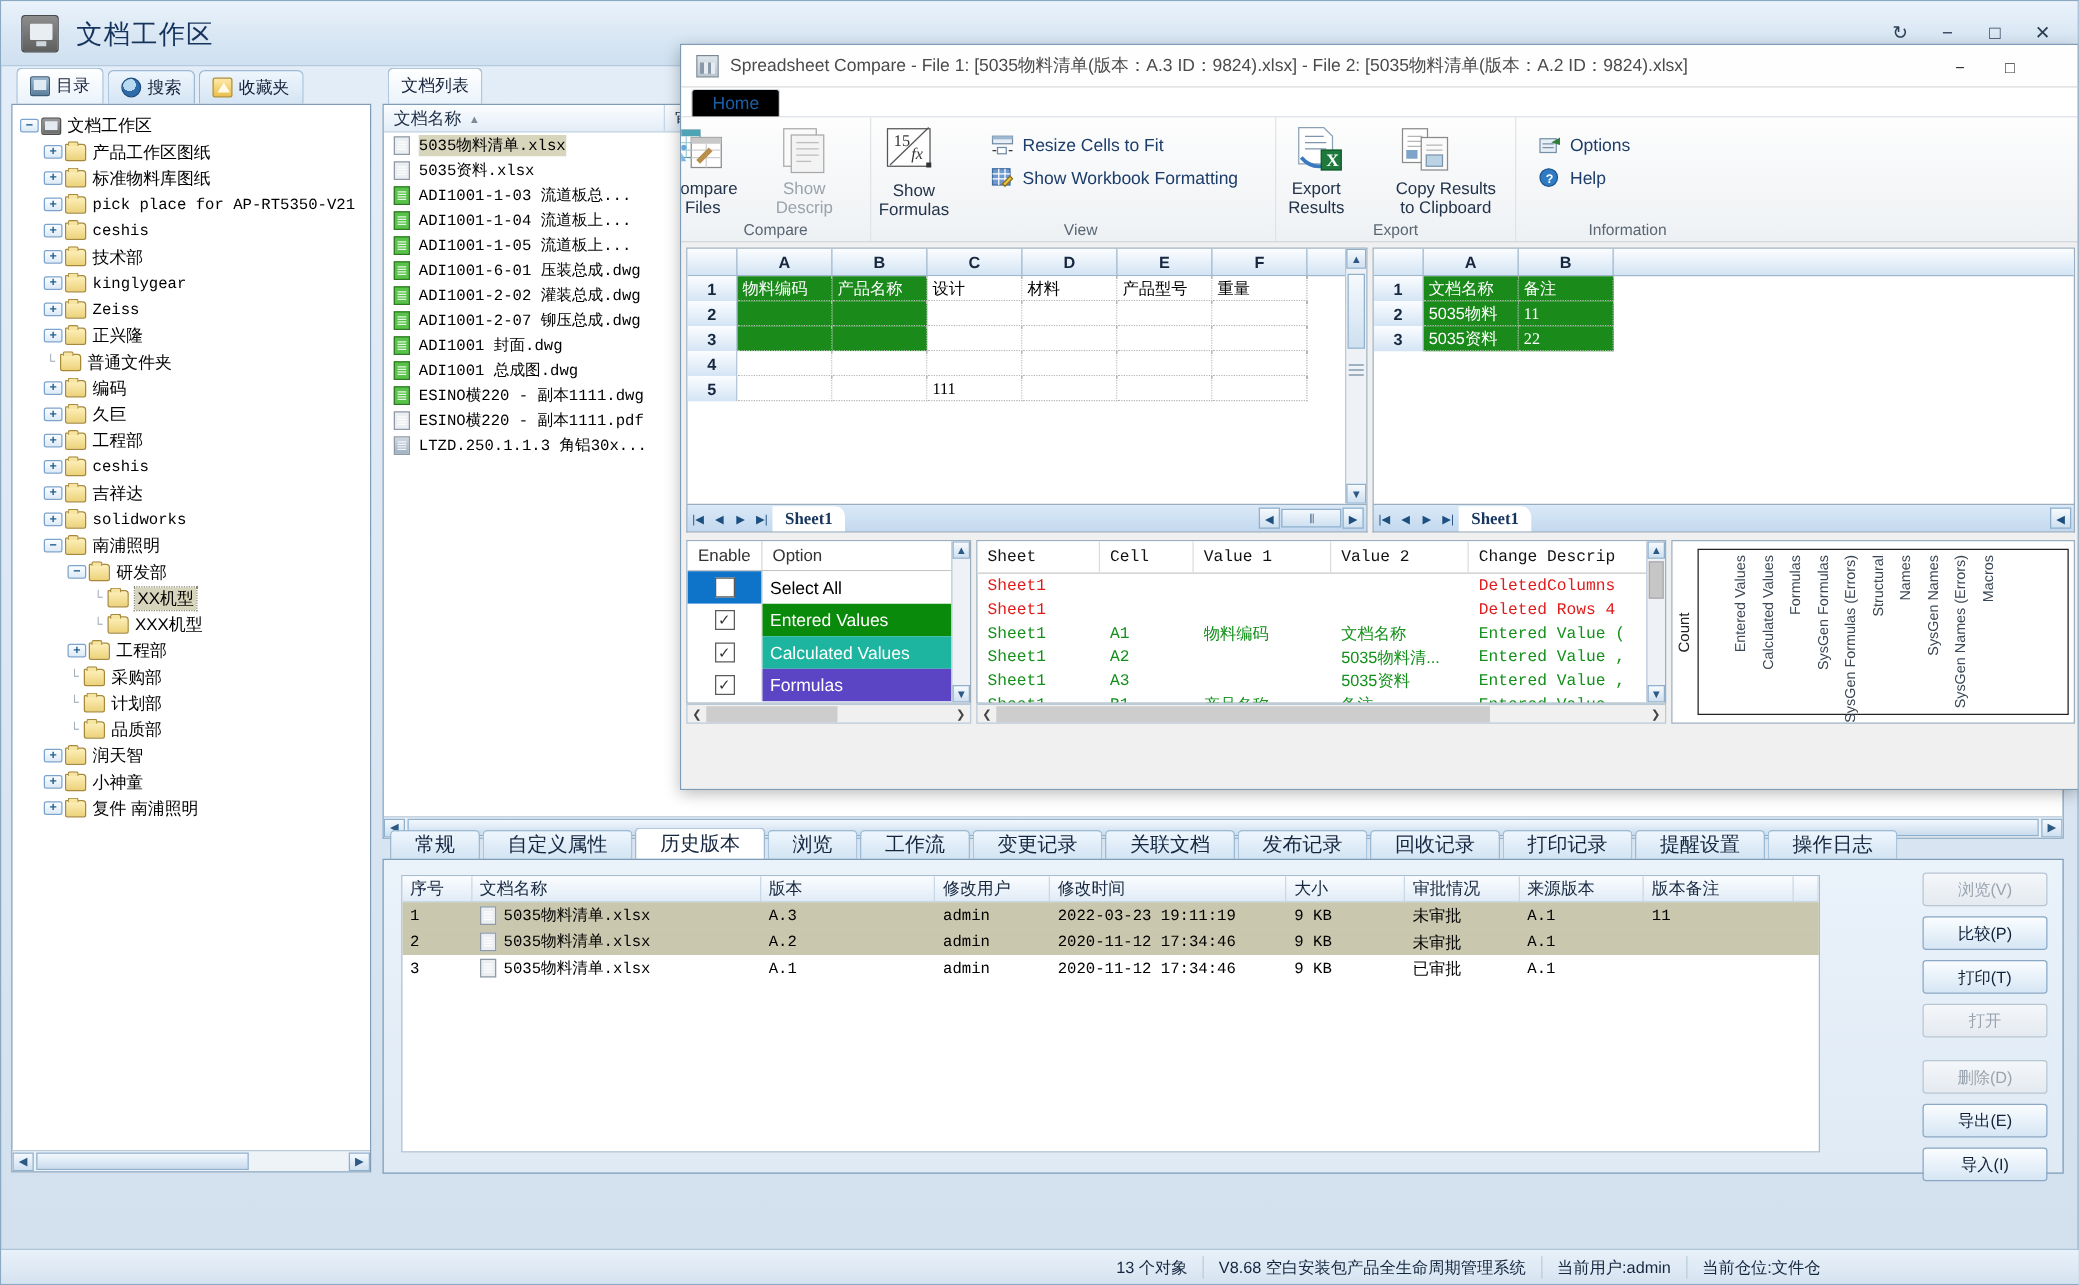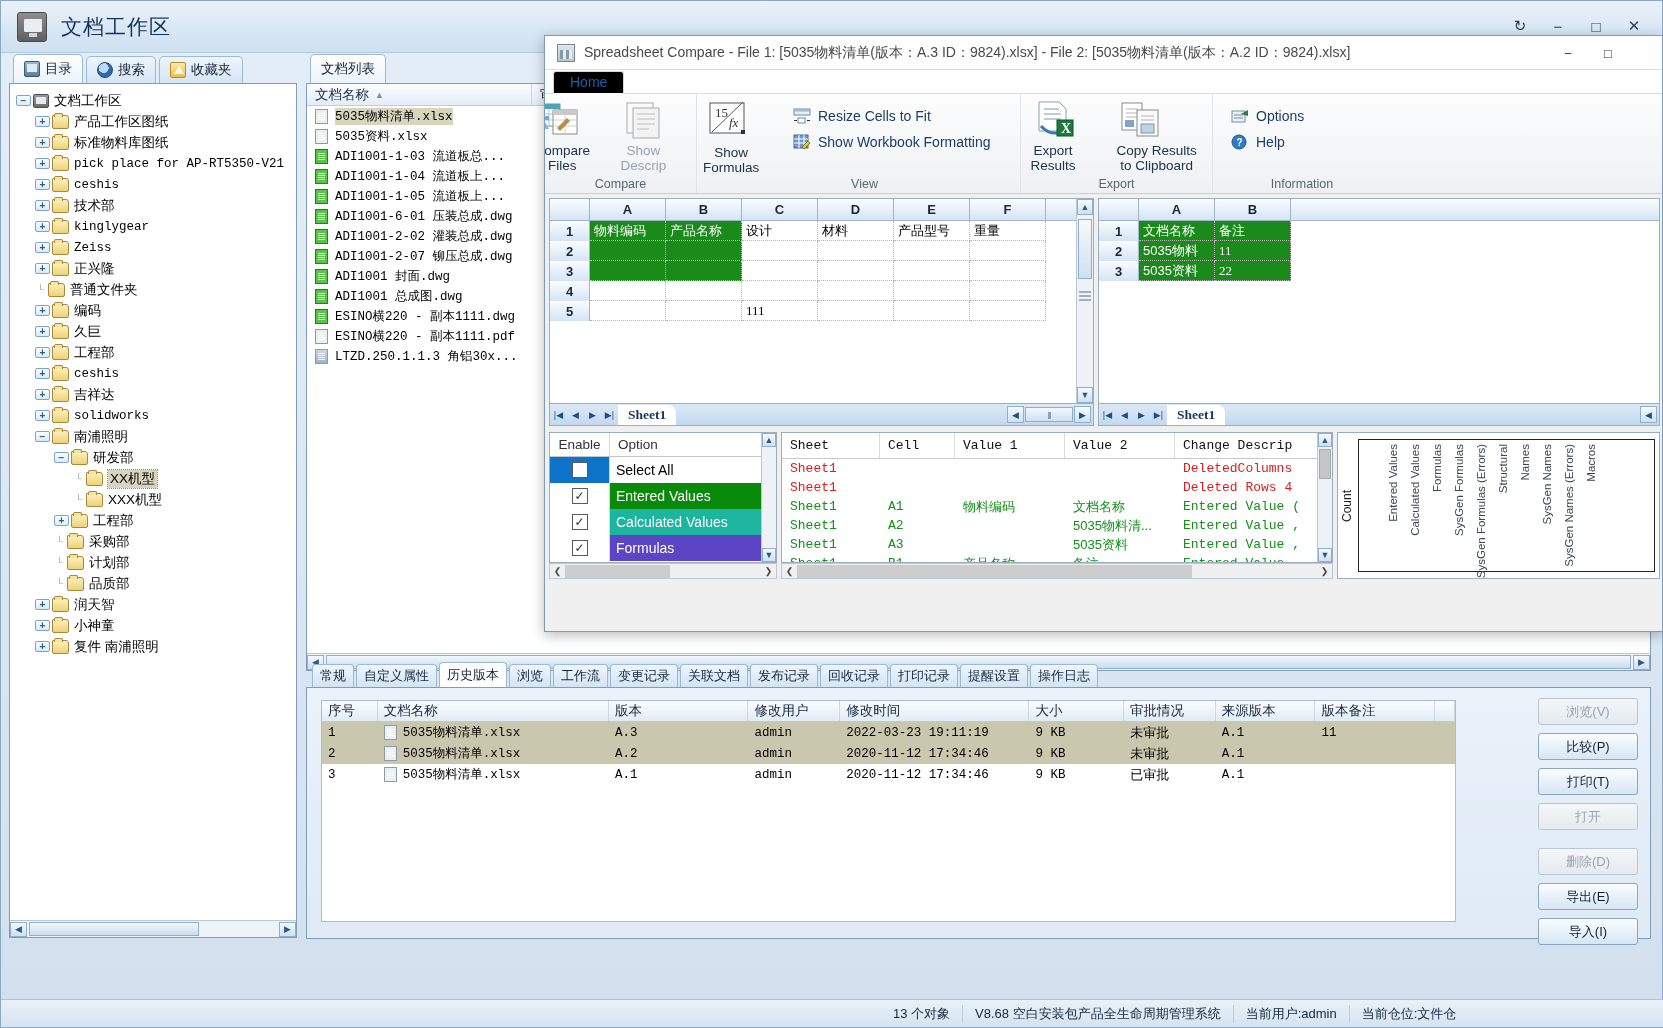--- a/index.html
+++ b/index.html
@@ -115,24 +115,24 @@
   .docname { font-family:"Liberation Mono", monospace; font-size:12.5px; }
   .docname.hl { background:#d8d5bd; }
 
   #doclist-hscroll { position:absolute; left:0; bottom:0; width:100%; height:17px;
       background:#eef3f8; border-top:1px solid #b8c9da; display:flex;align-items:center;}
 
   
   #detail-panel { position:absolute; left:305px; top:660px; width:1345px; height:278px; }
   #detail-tabs { display:flex; align-items:flex-end; height:26px; padding-left:6px; }
   .dtab {
-    height:23px; padding:0 7px; display:flex;align-items:center;
+    height:23px; padding:0 19px; display:flex;align-items:center;
     background:linear-gradient(180deg,#eef6fd,#d3e4f3);
     border:1px solid #9dbad4; border-bottom:none; border-radius:4px 4px 0 0;
-    font-size:13px; color:#15263f; margin-right:2px;margin-top:28px;
+    font-size:16px; color:#15263f; margin-right:2px;margin-top:28px;
   }
   .dtab.active { background:#fff; height:25px; font-weight:normal; }
   #detail-body {
     position:absolute; left:0; top:26px; width:1345px; height:252px;
     background:linear-gradient(180deg,#eaf2fa,#dfeaf5);
     border:1px solid #7f9db9;
   }
   #hist-table { position:absolute; left:14px; top:12px; width:1135px; height:222px;
                 background:#fff; border:1px solid #a8bdd1; overflow:hidden;}
   #hist-head { display:flex; height:21px; background:linear-gradient(180deg,#fbfdff,#e0ebf6); border-bottom:1px solid #b9cbdc;}

